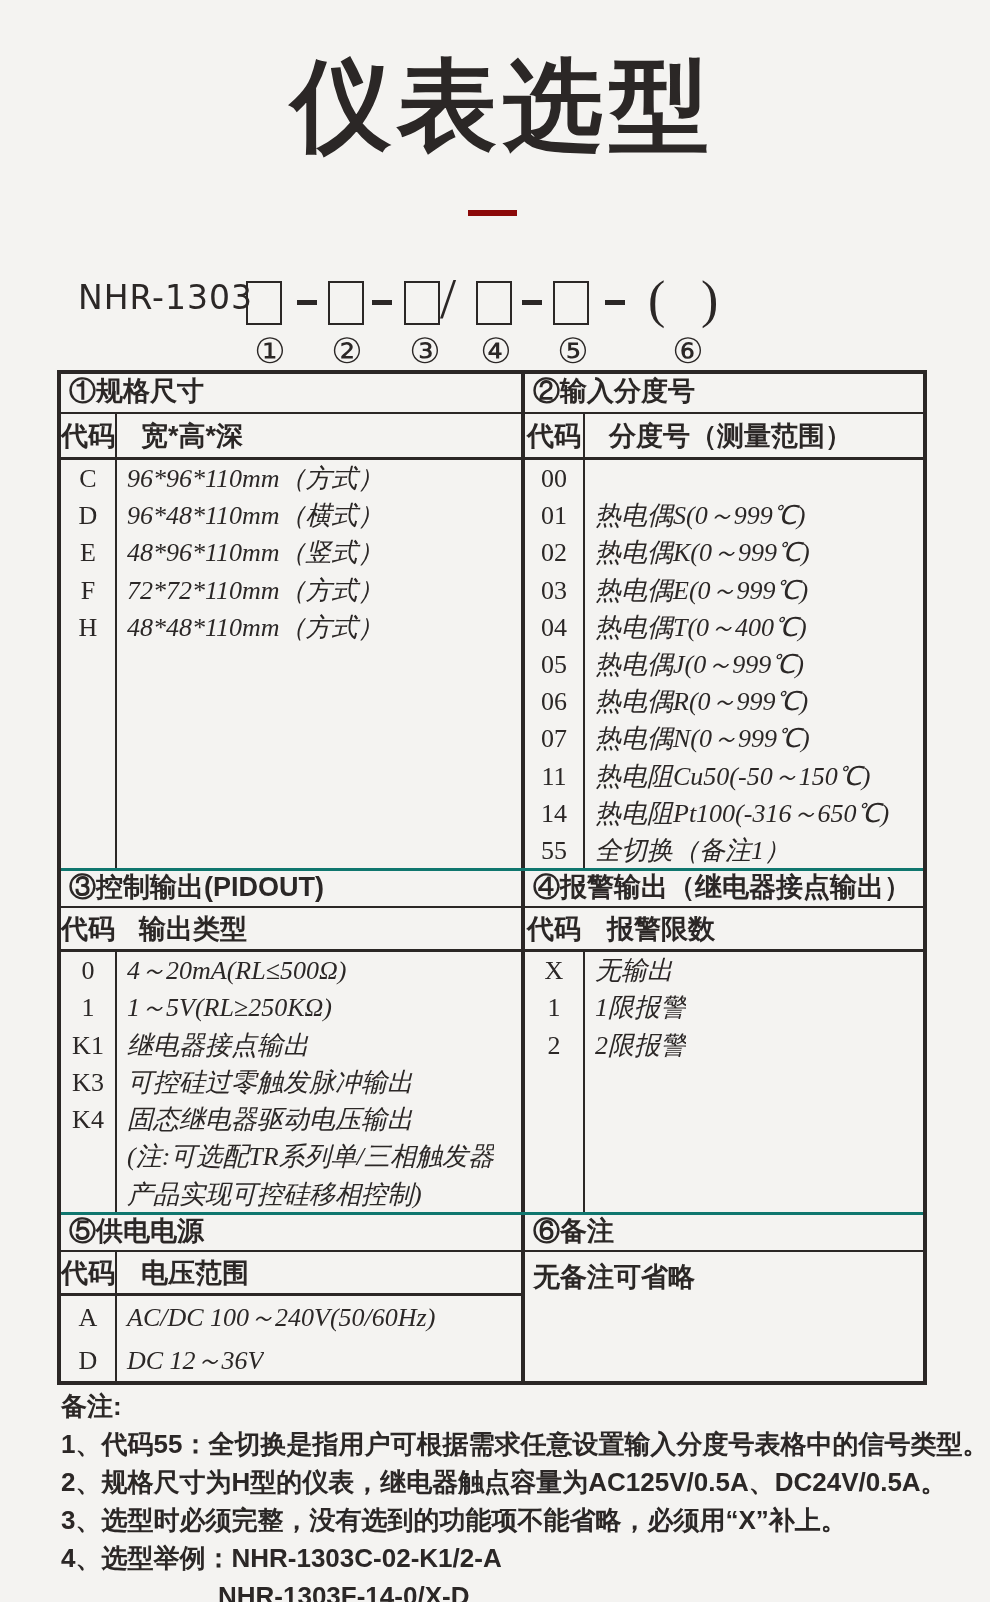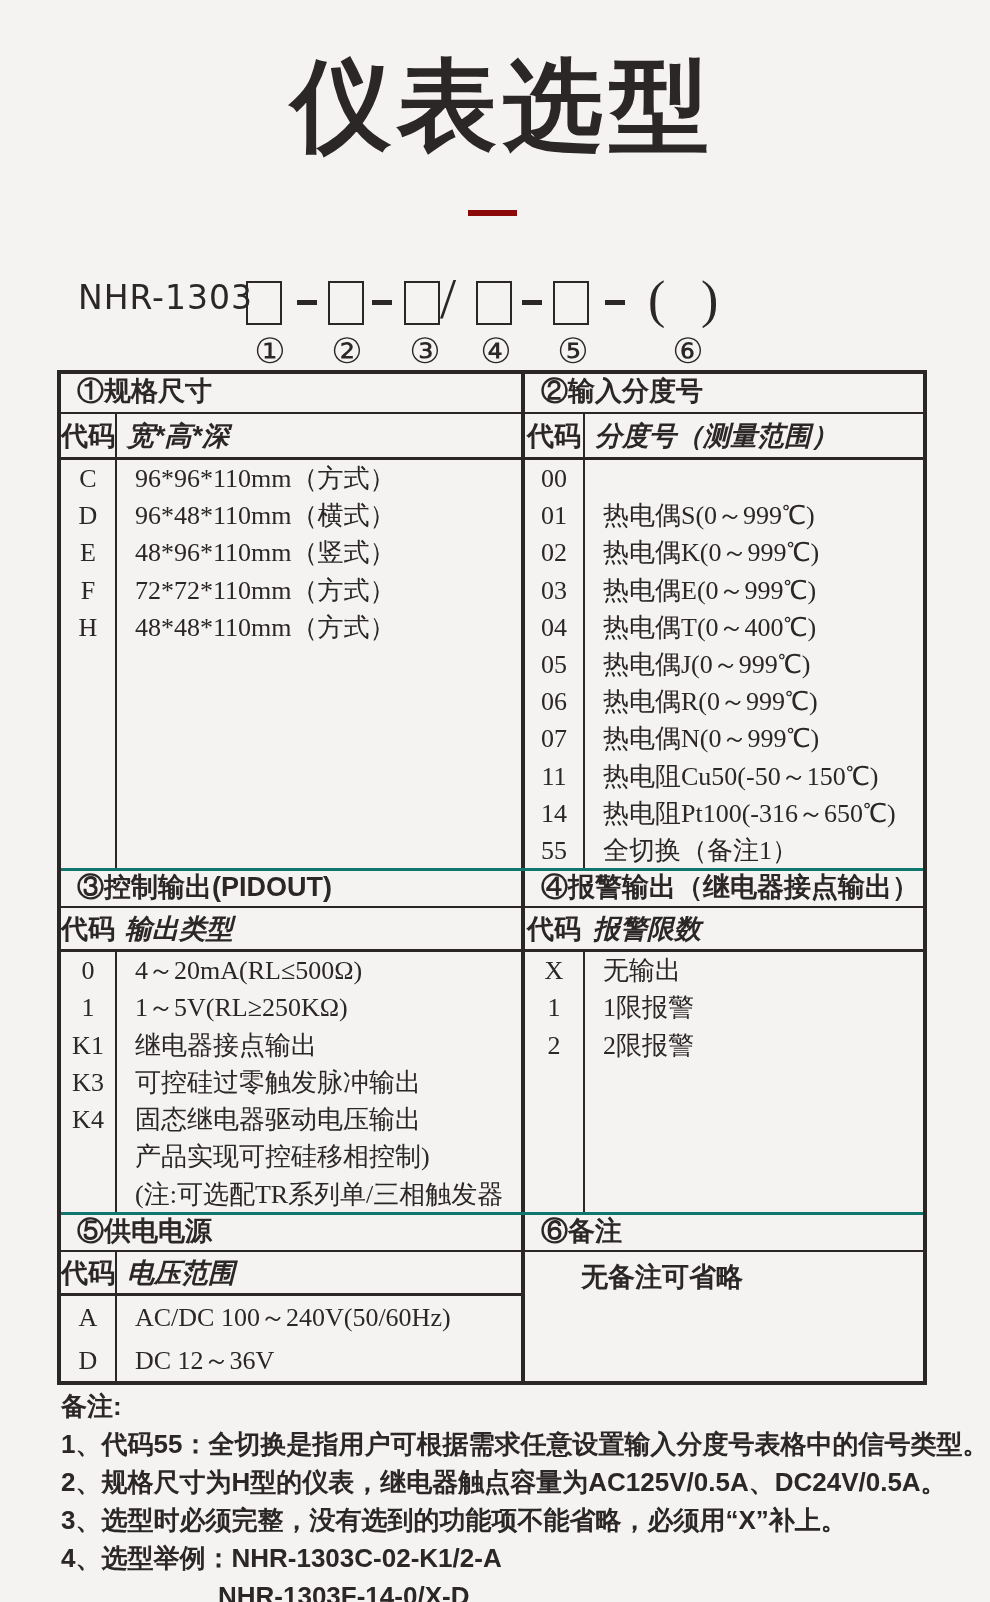--- a/index.html
+++ b/index.html
@@ -39,42 +39,42 @@
   .band{display:flex;flex-direction:row;}
   .band + .band{border-top:3px solid #0f766e;}
   .band1{height:494px;}
   .band2{height:341px;}
   .band3{flex:1;}
   .half{display:flex;flex-direction:column;box-sizing:border-box;min-width:0;}
   .half.left{width:464px;border-right:4px solid #2b2726;--codew:54px;}
   .half.right{flex:1;--codew:58px;}
   .sec-head{
     height:38px;line-height:35px;border-bottom:2px solid #2b2726;
-    padding-left:16px;font-size:27px;font-weight:bold;white-space:nowrap;overflow:hidden;
+    padding-left:8px;font-size:27px;font-weight:bold;white-space:nowrap;overflow:hidden;
   }
   .band2 .sec-head,.band3 .sec-head{height:35px;line-height:32px;}
   .subhead{
     height:46px;border-bottom:3px solid #2b2726;box-sizing:border-box;
     display:flex;align-items:stretch;font-size:27px;font-weight:bold;white-space:nowrap;
   }
   .band2 .subhead,.band3 .subhead{height:44px;}
   .code-h{width:var(--codew);flex:0 0 var(--codew);display:flex;align-items:center;justify-content:center;}
   .subhead.divided .code-h{border-right:2px solid #2b2726;}
-  .desc-h{padding-left:10px;display:flex;align-items:center;font-style:italic;}
+  .desc-h{padding-left:24px;display:flex;align-items:center;}
   .data{flex:1;position:relative;min-height:0;overflow:hidden;
     font-family:"Liberation Serif",serif;font-size:26px;}
   .data.divided::before{
     content:"";position:absolute;left:var(--codew);top:0;bottom:0;width:2px;background:#2b2726;
   }
   .row{display:flex;height:37.2px;line-height:37.2px;white-space:nowrap;}
   .band2 .row{height:37.3px;line-height:37.3px;}
   .band3 .row{height:43px;line-height:43px;}
   .row .code{width:var(--codew);flex:0 0 var(--codew);text-align:center;}
-  .row .desc{padding-left:20px;overflow:hidden;}
-  .s6-content{flex:1;padding:7px 16px 0 8px;font-size:27px;font-weight:bold;white-space:nowrap;margin-left:48px;}
+  .row .desc{padding-left:12px;overflow:hidden;font-style:italic;}
+  .s6-content{flex:1;padding:7px 16px 0 8px;font-size:27px;font-weight:bold;white-space:nowrap;}
   
   .notes{
     position:absolute;left:61px;top:1387px;width:905px;
     font-size:26px;font-weight:bold;line-height:38px;white-space:nowrap;
   }
   .note-cont{padding-left:157px;}
 </style>
 </head>
 <body>
 
@@ -212,25 +212,25 @@
           <div class="row">
               <span class="code">K3</span>
               <span class="desc">可控硅过零触发脉冲输出</span>
             </div>
           <div class="row">
               <span class="code">K4</span>
               <span class="desc">固态继电器驱动电压输出</span>
             </div>
           <div class="row">
               <span class="code"></span>
+              <span class="desc">(注:可选配TR系列单/三相触发器</span>
+            </div>
+          <div class="row">
+              <span class="code"></span>
               <span class="desc">产品实现可控硅移相控制)</span>
-            </div>
-          <div class="row">
-              <span class="code"></span>
-              <span class="desc">(注:可选配TR系列单/三相触发器</span>
             </div>
         </div>
       </div>
       <div class="half right">
         <div class="sec-head"><span>④</span><span>报警输出（继电器接点输出）</span></div>
         <div class="subhead">
           <span class="code-h">代码</span>
           <span class="desc-h">报警限数</span>
         </div>
         <div class="data divided">

